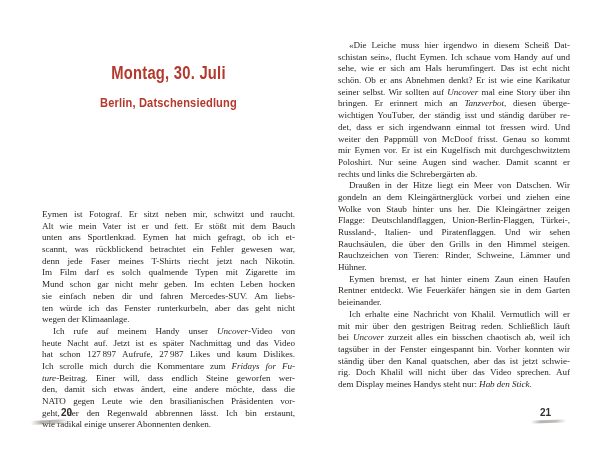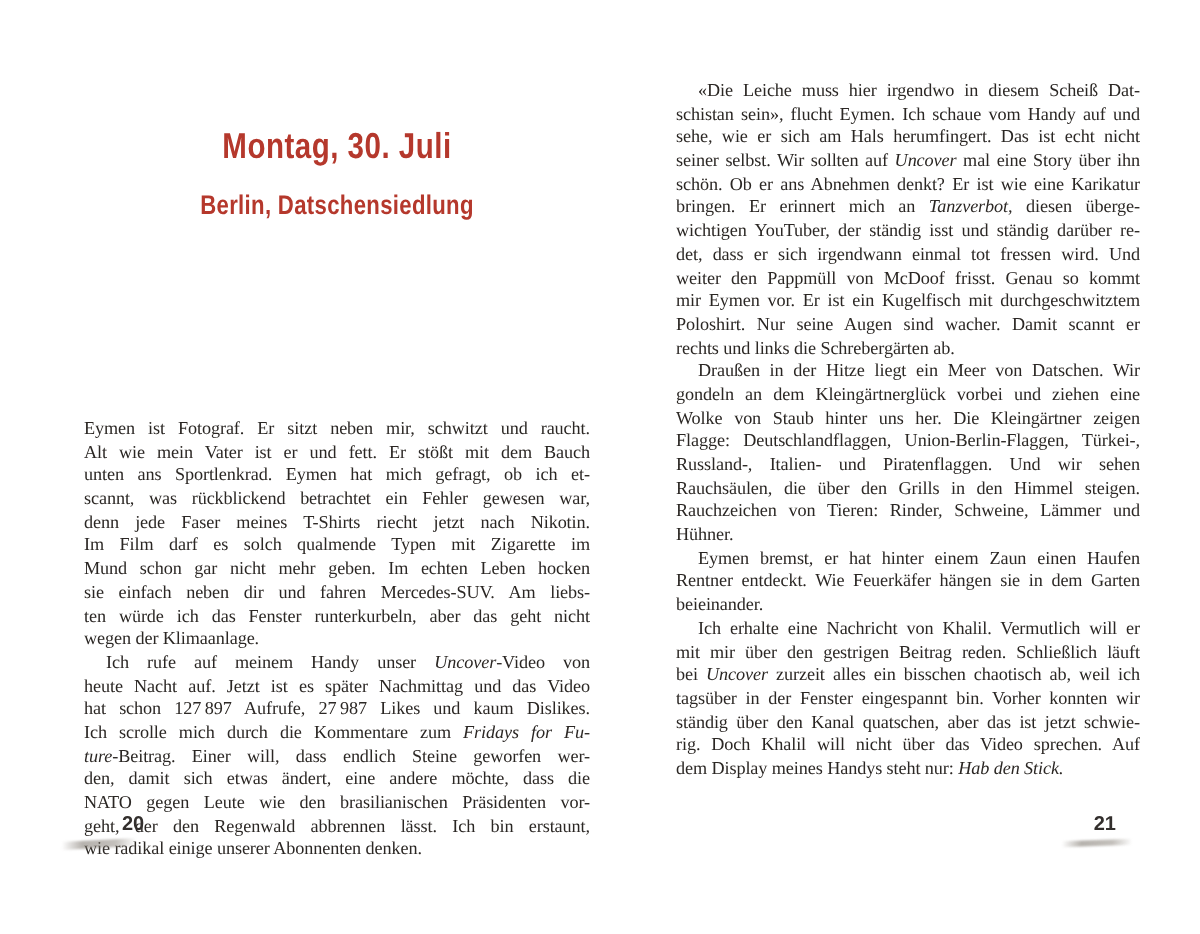--- a/index.html
+++ b/index.html
@@ -39,21 +39,21 @@
   .para.indent .line:first-child { text-indent:11px; }
   .line em { font-style:italic; }
 
   .page-number {
     position:absolute; top:408px;
     font-family:"Liberation Sans", sans-serif; font-weight:bold;
     font-size:10px; line-height:10px;
     color:var(--pagenum-ink,#332f2d);
   }
   .page-number-left  { left:43px;margin-left:18px; }
-  .page-number-right { left:540px; width:18px; text-align:right; }
+  .page-number-right { left:540px; width:18px; }
 
   .smudge {
     position:absolute;
     background:linear-gradient(95deg, rgba(125,118,110,0) 0%,
       rgba(122,115,106,0.55) 28%, rgba(130,123,114,0.48) 72%,
       rgba(125,118,110,0) 100%);
     filter:blur(0.5px);
   }
   .smudge-left  { left:31px;  top:420px; width:37px; height:3.5px; transform:rotate(-3deg); }
   .smudge-right { left:531px; top:420px; width:35px; height:3px;   transform:rotate(-2deg); }
@@ -92,22 +92,22 @@
         </div>
       </div>
   </div>
 
   <div class="page page-right">
     <div class="body-text">
         <div class="para indent">
           <div class="line">«Die Leiche muss hier irgendwo in diesem Scheiß Dat-</div>
           <div class="line">schistan sein», flucht Eymen. Ich schaue vom Handy auf und</div>
           <div class="line">sehe, wie er sich am Hals herumfingert. Das ist echt nicht</div>
+          <div class="line">schön. Ob er ans Abnehmen denkt? Er ist wie eine Karikatur</div>
           <div class="line">seiner selbst. Wir sollten auf <em>Uncover</em> mal eine Story über ihn</div>
-          <div class="line">schön. Ob er ans Abnehmen denkt? Er ist wie eine Karikatur</div>
           <div class="line">bringen. Er erinnert mich an <em>Tanzverbot</em>, diesen überge-</div>
           <div class="line">wichtigen YouTuber, der ständig isst und ständig darüber re-</div>
           <div class="line">det, dass er sich irgendwann einmal tot fressen wird. Und</div>
           <div class="line">weiter den Pappmüll von McDoof frisst. Genau so kommt</div>
           <div class="line">mir Eymen vor. Er ist ein Kugelfisch mit durchgeschwitztem</div>
           <div class="line">Poloshirt. Nur seine Augen sind wacher. Damit scannt er</div>
           <div class="line end">rechts und links die Schrebergärten ab.</div>
         </div>
         <div class="para indent">
           <div class="line">Draußen in der Hitze liegt ein Meer von Datschen. Wir</div>

